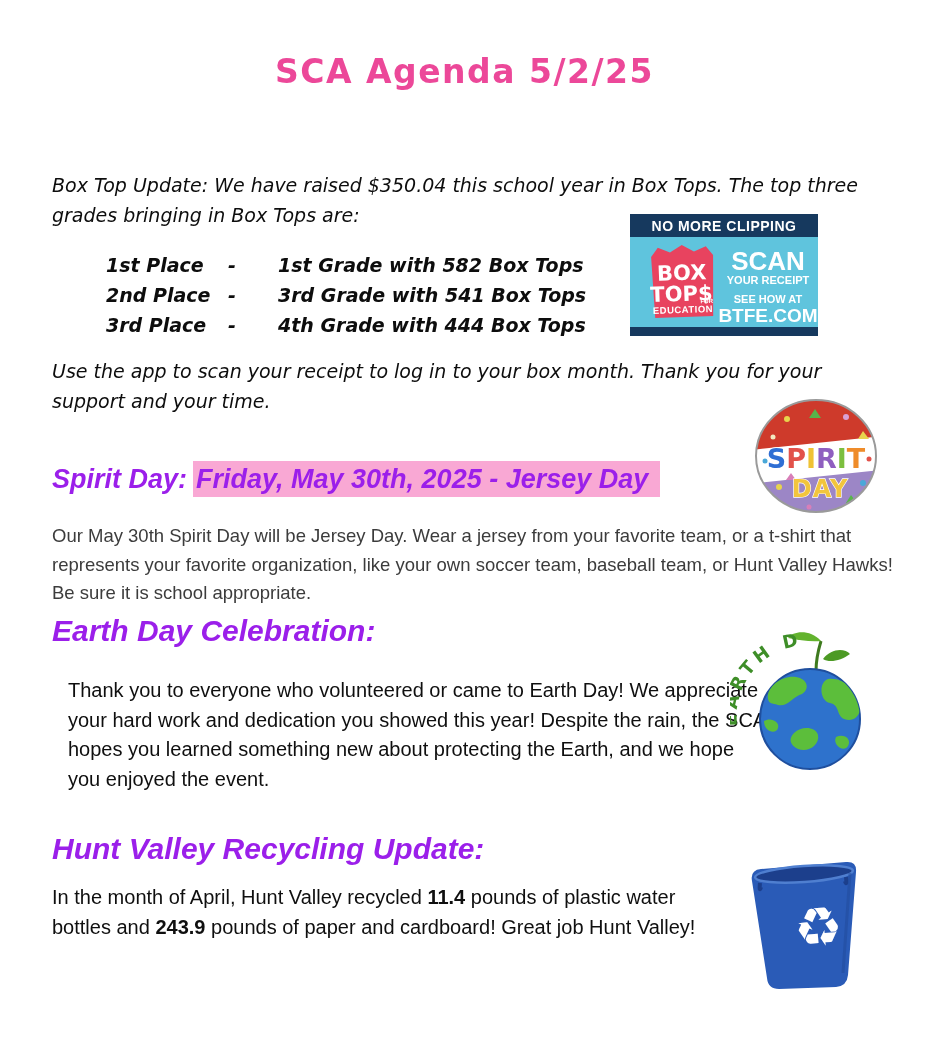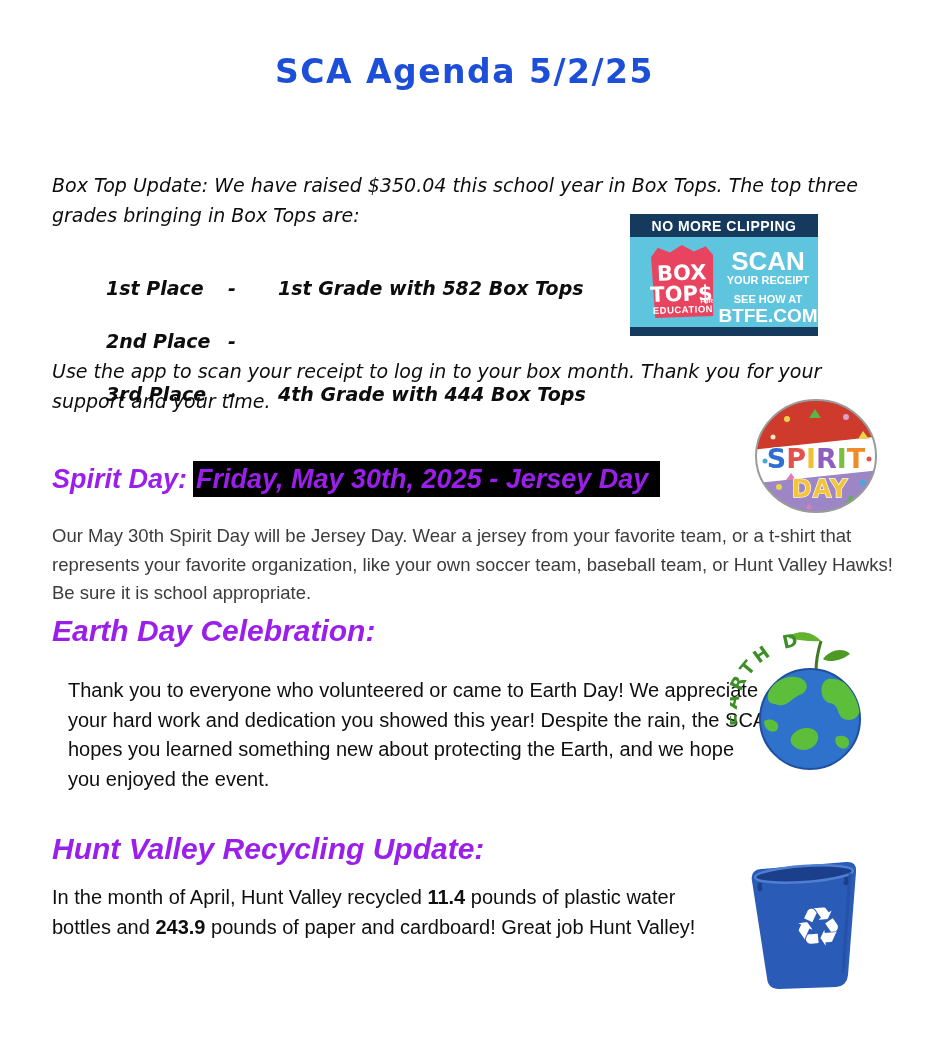--- a/index.html
+++ b/index.html
@@ -5,48 +5,48 @@
   html,body { margin:0; padding:0; background:#ffffff; }
   .page {
     position:relative; width:929px; height:1062px; background:#ffffff;
     overflow:hidden; font-family:"Liberation Sans", sans-serif;
   }
 
   
   .doc-title {
     position:absolute; top:52px; left:0; width:100%; text-align:center;
     font-family:"DejaVu Sans", sans-serif; font-weight:bold;
-    font-size:33px; letter-spacing:1.5px; color:#1d4ed8;
+    font-size:33px; letter-spacing:1.5px; color:#ec4899;
   }
 
   
   .h-purple {
     position:absolute; left:52px; color:#9b1fea; font-weight:bold;
     font-style:italic; font-size:30px; white-space:nowrap;
     font-family:"Liberation Sans", sans-serif;
   }
   .h-boxtop  { top:111px; font-style:normal; font-size:31px; }
   .h-spirit  { top:464px; font-size:27px; }
   .h-earth   { top:614px; }
   .h-recycle { top:832px; }
 
   .highlight {
-    background:#000000; color:#9b1fea; padding:3px 12px 3px 3px; margin-left:6px;
+    background:#f9a8d4; color:#9b1fea; padding:3px 12px 3px 3px; margin-left:6px;
   }
 
   
   .comic {
     font-family:"DejaVu Sans", sans-serif; font-style:italic;
     font-size:19px; color:#0d0d0d; line-height:30px;
   }
   .para1 { position:absolute; left:52px; top:170px; width:815px; }
   .para2 { position:absolute; left:52px; top:356px; width:835px; }
 
   .standings { position:absolute; left:106px; top:250px; font-weight:bold; }
-  .standings .row   { display:flex; line-height:30px;margin-top:23px; }
+  .standings .row   { display:flex; line-height:30px; }
   .standings .place { width:122px; }
   .standings .dash  { width:50px; }
 
   
   .spirit-para {
     position:absolute; left:52px; top:522px; width:852px;
     font-size:18.5px; line-height:28.5px; color:#3c3c3c;
   }
   .earth-para {
     position:absolute; left:68px; top:676px; width:700px;
@@ -76,20 +76,21 @@
 
   <div class="comic standings">
     <div class="row">
       <span class="place">1st Place</span>
       <span class="dash">-</span>
       <span class="result">1st Grade with 582 Box Tops</span>
     </div>
     <div class="row">
       <span class="place">2nd Place</span>
       <span class="dash">-</span>
+      <span class="result">3rd Grade with 541 Box Tops</span>
     </div>
     <div class="row">
       <span class="place">3rd Place</span>
       <span class="dash">-</span>
       <span class="result">4th Grade with 444 Box Tops</span>
     </div>
   </div>
 
   <div class="boxtops-img">
     <svg width="188" height="122" viewBox="0 0 188 122">

